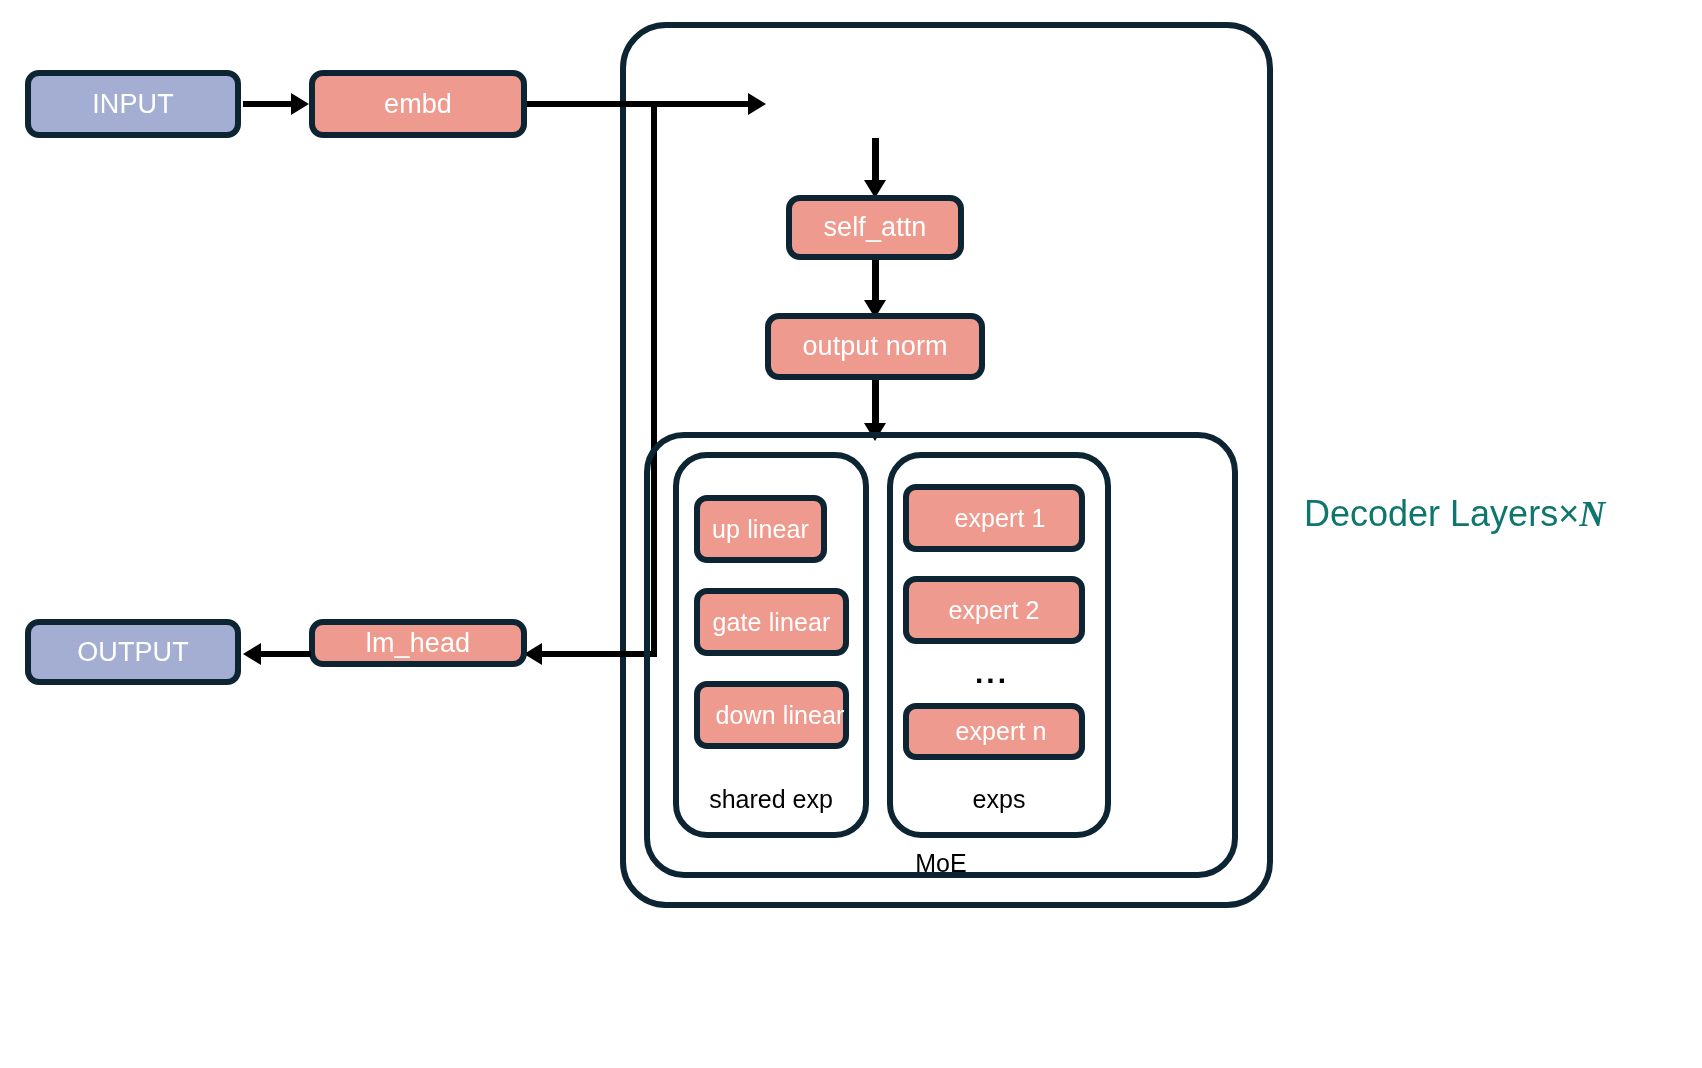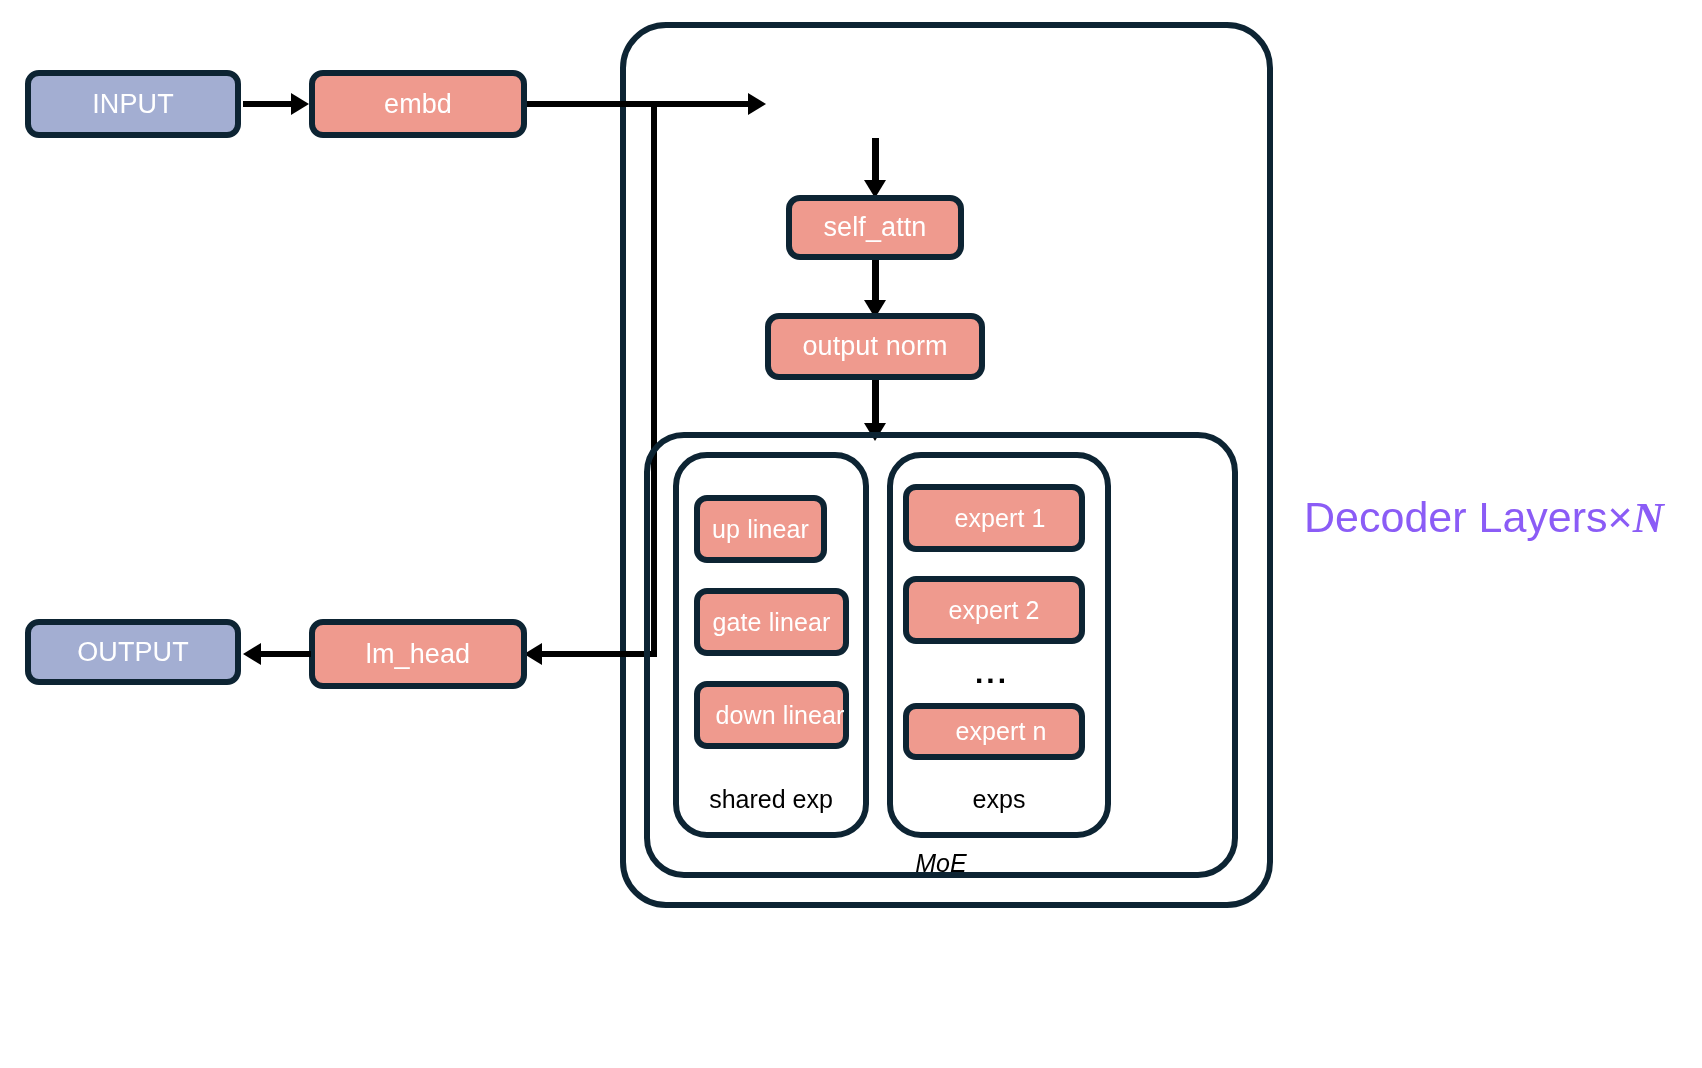--- a/index.html
+++ b/index.html
@@ -86,22 +86,22 @@
   }
   .arrow.down {
     border-left: 11px solid transparent;
     border-right: 11px solid transparent;
     border-top: 18px solid #000000;
   }
 
   
   .annotation {
     position: absolute;
-    color: #8b5cf6;
-    font-size: 43px;
+    color: #0f766e;
+    font-size: 36px;
     line-height: 1;
     white-space: nowrap;
     text-align: right;
   }
   .annotation .var {
     font-family: "Liberation Serif", serif;
     font-weight: bold;
     font-style: italic;
   }
 
@@ -153,21 +153,21 @@
   <div class="arrow down" style="left:864px; top:300px;"></div>
 
   <div class="node salmon" style="left:765px; top:313px; width:220px; height:67px;">
     <span>output norm</span>
   </div>
 
   <div class="vline" style="left:872px; top:380px; width:7px; height:50px;"></div>
   <div class="arrow down" style="left:864px; top:423px;"></div>
 
   <div class="group moe" style="left:644px; top:432px; width:594px; height:446px;"></div>
-  <div class="caption" style="left:644px; top:851px; width:594px;font-style:italic;">
+  <div class="caption" style="left:644px; top:851px; width:594px;">
     <span>MoE</span>
   </div>
 
   <div class="group sub" style="left:673px; top:452px; width:196px; height:386px;"></div>
   <div class="caption" style="left:673px; top:787px; width:196px;">
     <span>shared exp</span>
   </div>
 
   <div class="node salmon small" style="left:694px; top:495px; width:133px; height:68px;">
     <span>up linear</span>
@@ -190,21 +190,21 @@
   <div class="node salmon small" style="left:903px; top:576px; width:182px; height:68px;">
     <span>expert 2</span>
   </div>
   <div class="ellipsis" style="left:975px; top:658px;">
     <span>...</span>
   </div>
   <div class="node salmon small" style="left:903px; top:703px; width:182px; height:57px;padding-left:14px;">
     <span>expert n</span>
   </div>
 
-  <div class="node salmon" style="left:309px; top:619px; width:218px; height:70px;">
+  <div class="node salmon" style="left:309px; top:619px; width:218px; height:48px;">
     <span>lm_head</span>
   </div>
 
   <div class="hline" style="left:259px; top:651px; width:52px;"></div>
   <div class="arrow left" style="left:243px; top:643px;"></div>
 
   <div class="node periwinkle" style="left:25px; top:619px; width:216px; height:66px;">
     <span>OUTPUT</span>
   </div>
 

